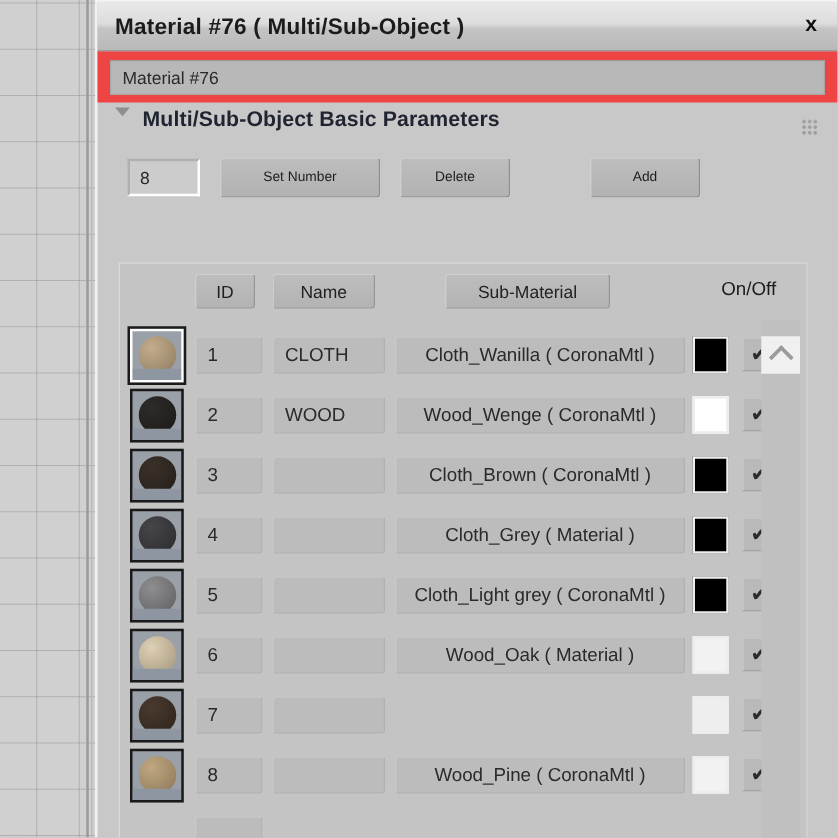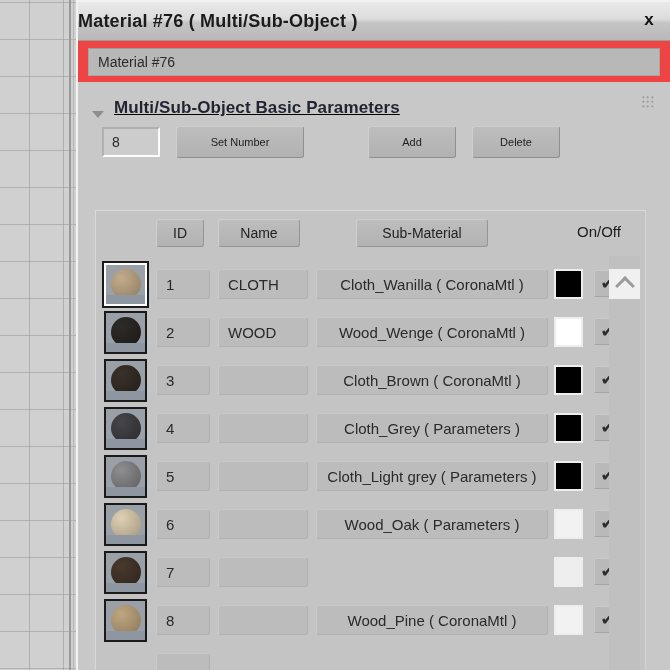--- a/index.html
+++ b/index.html
@@ -30,39 +30,39 @@
     border-top:2px solid #f2f2f2;
     box-sizing:border-box;
   }
   #titlebar{
     position:relative;height:38px;
     background:linear-gradient(to bottom,#e9e9e9 0%,#dcdcdc 45%,#c4c4c4 55%,#b9b9b9 100%);
     border-bottom:1px solid #9b9b9b;
     display:flex;align-items:center;
   }
   #title-text{
-    font-size:18px;font-weight:bold;color:#1b1b1b;
+    font-size:18px;font-weight:bold;color:#1b1b1b;margin-left:14px;
     letter-spacing:.2px;white-space:nowrap;
   }
   #close-btn{
     position:absolute;right:6px;top:5px;width:30px;height:26px;
     display:flex;align-items:center;justify-content:center;
     font-size:17px;font-weight:bold;color:#111;cursor:pointer;
   }
   
   #name-row{padding:7px 10px 6px 10px;background:#ef4444;}
   #name-field{
     height:28px;background:#b8b8b8;
     border:1px solid #a6a6a6;border-top-color:#9d9d9d;
     display:flex;align-items:center;padding:0 9px;
     font-size:14px;color:#2a2a2a;box-sizing:border-box;
   }
   
   #rollout{position:relative;padding:4px 10px 0 10px;}
-  #rollout-header{display:flex;align-items:flex-end;height:32px;position:relative;text-decoration:underline;}
+  #rollout-header{display:flex;align-items:flex-start;height:32px;position:relative;}
   #rollout-tri{
     width:0;height:0;margin-left:4px;margin-right:10px;
     border-left:6px solid transparent;border-right:6px solid transparent;
     border-top:7px solid #8e8e8e;cursor:pointer;
   }
   #rollout-title{font-size:17px;font-weight:bold;color:#1f2430;letter-spacing:.1px;}
   #grip{
     position:absolute;right:6px;top:9px;width:13px;height:13px;
     background-image:radial-gradient(#9d9d9d 38%, transparent 40%);
     background-size:4.5px 4.5px;opacity:.95;
@@ -175,22 +175,22 @@
   <div id="rollout">
     <div id="rollout-header">
       <div id="rollout-tri"></div>
       <div id="rollout-title">Multi/Sub-Object Basic Parameters</div>
       <div id="grip"></div>
     </div>
 
     <div id="btn-row">
       <div class="spinfield">8</div>
       <div class="btn" id="btn-setnumber">Set Number</div>
+      <div class="btn" id="btn-delete">Delete</div>
       <div class="btn" id="btn-add">Add</div>
-      <div class="btn" id="btn-delete">Delete</div>
     </div>
   </div>
 </div>
 
 <div id="list-panel">
   <div id="col-head">
     <div class="colbtn" id="col-id">ID</div>
     <div class="colbtn" id="col-sub">Sub-Material</div>
     <div class="colbtn" id="col-name">Name</div>
     <div id="col-onoff">On/Off</div>
@@ -230,43 +230,43 @@
         <div class="swatch" style="background: rgb(0, 0, 0);"></div>
         <div class="chk">✔</div>
       </div>
       <div class="row" style="top: 194px;">
         <div class="thumb">
           <div class="ball" style="background: radial-gradient(circle at 34% 30%, rgb(70, 70, 74), rgb(43, 43, 46));"></div>
           <div class="floor"></div>
         </div>
         <div class="fld fld-id">4</div>
         <div class="fld fld-name"></div>
-        <div class="fld fld-sub">Cloth_Grey  ( Parameters )</div>
+        <div class="fld fld-sub">Cloth_Grey  ( Material )</div>
         <div class="swatch" style="background: rgb(0, 0, 0);"></div>
         <div class="chk">✔</div>
       </div>
       <div class="row" style="top: 242px;">
         <div class="thumb">
           <div class="ball" style="background: radial-gradient(circle at 34% 30%, rgb(142, 142, 144), rgb(94, 94, 96));"></div>
           <div class="floor"></div>
         </div>
         <div class="fld fld-id">5</div>
         <div class="fld fld-name"></div>
-        <div class="fld fld-sub">Cloth_Light grey  ( Parameters )</div>
+        <div class="fld fld-sub">Cloth_Light grey  ( CoronaMtl )</div>
         <div class="swatch" style="background: rgb(0, 0, 0);"></div>
         <div class="chk">✔</div>
       </div>
       <div class="row" style="top: 290px;">
         <div class="thumb">
           <div class="ball" style="background: radial-gradient(circle at 34% 30%, rgb(222, 208, 180), rgb(162, 149, 124));"></div>
           <div class="floor"></div>
         </div>
         <div class="fld fld-id">6</div>
         <div class="fld fld-name"></div>
-        <div class="fld fld-sub">Wood_Oak  ( Parameters )</div>
+        <div class="fld fld-sub">Wood_Oak  ( Material )</div>
         <div class="swatch" style="background: rgb(242, 242, 242);"></div>
         <div class="chk">✔</div>
       </div>
       <div class="row" style="top: 338px;">
         <div class="thumb">
           <div class="ball" style="background: radial-gradient(circle at 34% 30%, rgb(74, 58, 46), rgb(45, 35, 27));"></div>
           <div class="floor"></div>
         </div>
         <div class="fld fld-id">7</div>
         <div class="fld fld-name"></div>

